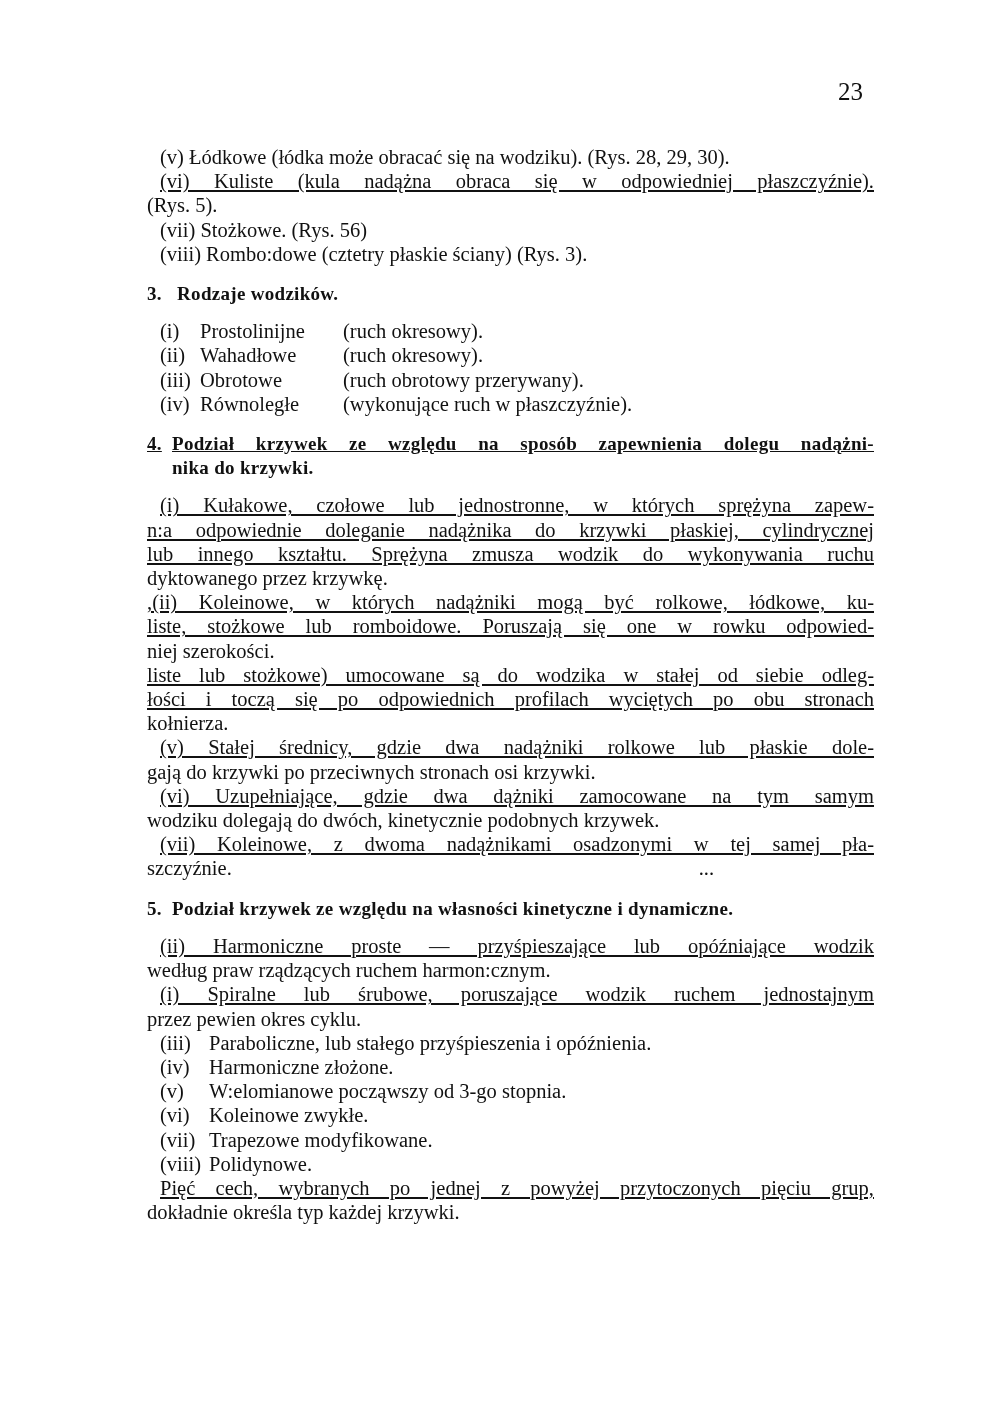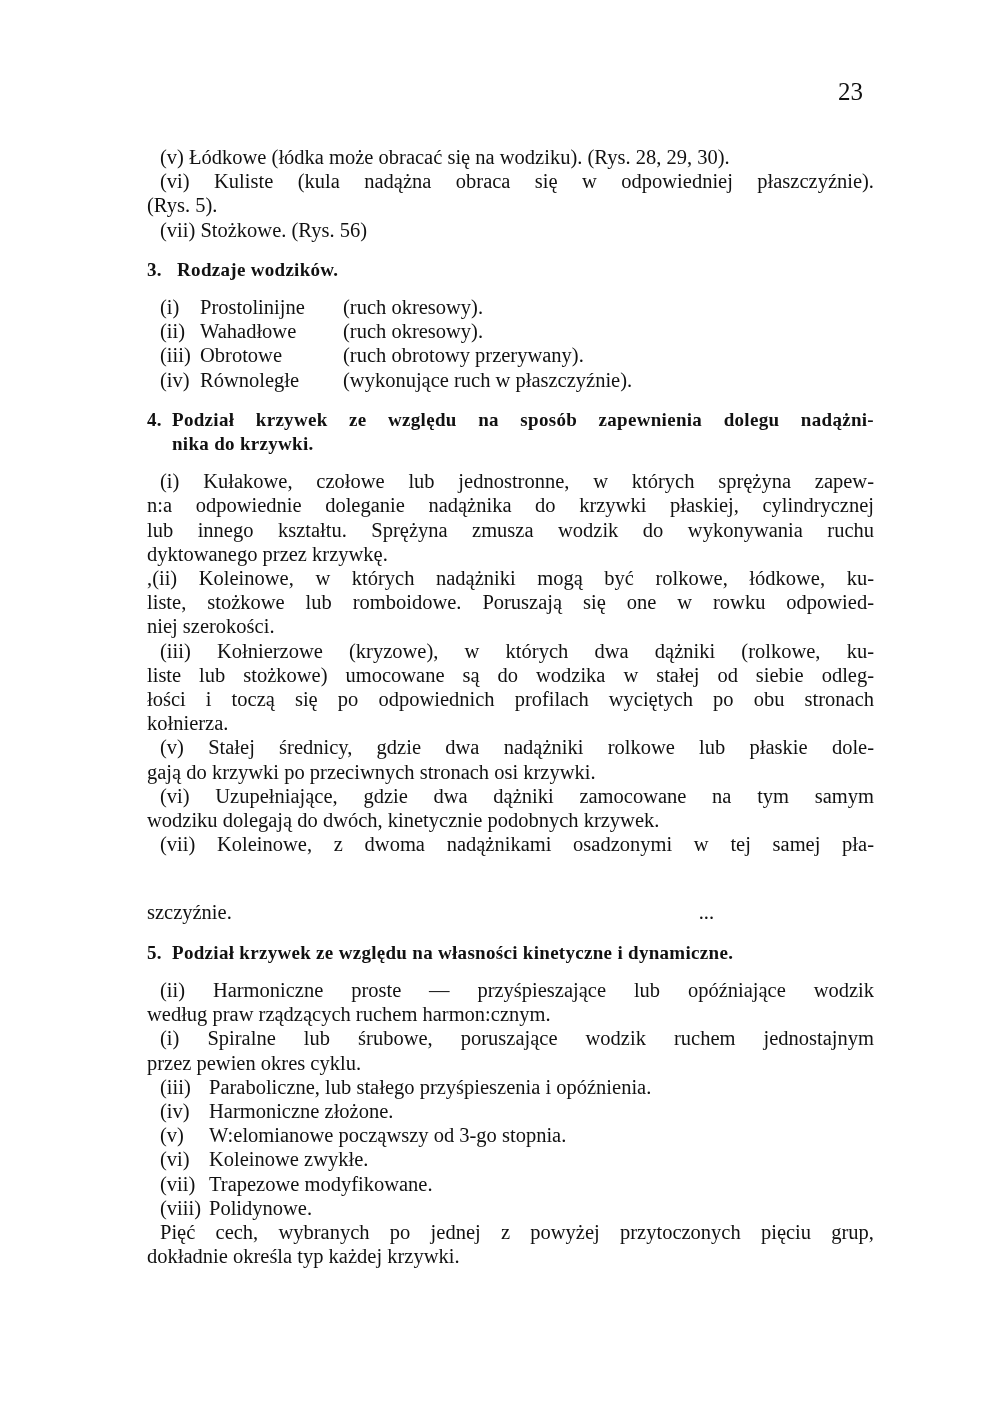--- a/index.html
+++ b/index.html
@@ -4,47 +4,48 @@
 <style>
   html, body { margin: 0; padding: 0; background: #ffffff; }
   body {
     width: 1000px; height: 1420px; position: relative; overflow: hidden;
     font-family: "Liberation Serif", "DejaVu Serif", serif;
     color: #111111;
   }
   .page-number { position: absolute; left: 838px; top: 78px; font-size: 25px; }
   .content { position: absolute; left: 147px; top: 145px; width: 727px; font-size: 20.5px; line-height: 24.2px; }
   .line { white-space: nowrap; display: block; }
-  .just { display: block; text-align: justify; text-align-last: justify; white-space: nowrap; }
+  .just { display: block; text-align: justify; text-align-last: justify; white-space: nowrap; text-decoration: underline; }
   .ind { padding-left: 13px; }
   .heading { font-weight: bold; font-size: 19px; letter-spacing: 0.3px; }
   .heading-num { display: inline-block; width: 25px; font-weight: bold; }
   .hang { padding-left: 25px; }
   .gap-s { height: 13px; }
   .gap-m { height: 16px; }
   .tbl-row { display: flex; white-space: nowrap; padding-left: 13px; }
   .tbl-row .c1 { width: 40px; }
   .tbl-row .c2 { width: 143px; }
-  .ellipsis-line { display: flex; justify-content: space-between; padding-right: 160px; margin-top: 44px; }
+  .ellipsis-line { display: flex; justify-content: space-between; padding-right: 160px; }
   .list5 { padding-left: 13px; }
   .list5 .row { display: flex; white-space: nowrap; }
   .list5 .row .n { width: 49px; }
 </style>
 </head>
 <body>
 
 <div class="page-number">23</div>
 
 <div class="content">
 
   <div>
     <span class="line ind">(v) Łódkowe (łódka może obracać się na wodziku). (Rys. 28, 29, 30).</span>
     <span class="just ind">(vi) Kuliste (kula nadążna obraca się w odpowiedniej płaszczyźnie).</span>
     <span class="line">(Rys. 5).</span>
     <span class="line ind">(vii) Stożkowe. (Rys. 56)</span>
+    <span class="line ind">(viii) Rombo:dowe (cztetry płaskie ściany) (Rys. 3).</span>
   </div>
 
   <div class="gap-m"></div>
 
   <div>
     <div class="line heading">
       <span class="heading-num">3.</span>
       <span>Rodzaje wodzików.</span>
     </div>
     <div class="gap-s"></div>
@@ -87,21 +88,20 @@
       <span class="just">n:a odpowiednie doleganie nadążnika do krzywki płaskiej, cylindrycznej</span>
       <span class="just">lub innego kształtu. Sprężyna zmusza wodzik do wykonywania ruchu</span>
       <span class="line">dyktowanego przez krzywkę.</span>
     </div>
     <div>
       <span class="just">,(ii) Koleinowe, w których nadążniki mogą być rolkowe, łódkowe, ku-</span>
       <span class="just">liste, stożkowe lub romboidowe. Poruszają się one w rowku odpowied-</span>
       <span class="line">niej szerokości.</span>
     </div>
     <div>
-      <span class="just ind">(iii) Kołnierzowe (kryzowe), w których dwa dążniki (rolkowe, ku-</span>
       <span class="just">liste lub stożkowe) umocowane są do wodzika w stałej od siebie odleg-</span>
       <span class="just">łości i toczą się po odpowiednich profilach wyciętych po obu stronach</span>
       <span class="line">kołnierza.</span>
     </div>
     <div>
       <span class="just ind">(v) Stałej średnicy, gdzie dwa nadążniki rolkowe lub płaskie dole-</span>
       <span class="line">gają do krzywki po przeciwnych stronach osi krzywki.</span>
     </div>
     <div>
       <span class="just ind">(vi) Uzupełniające, gdzie dwa dążniki zamocowane na tym samym</span>

